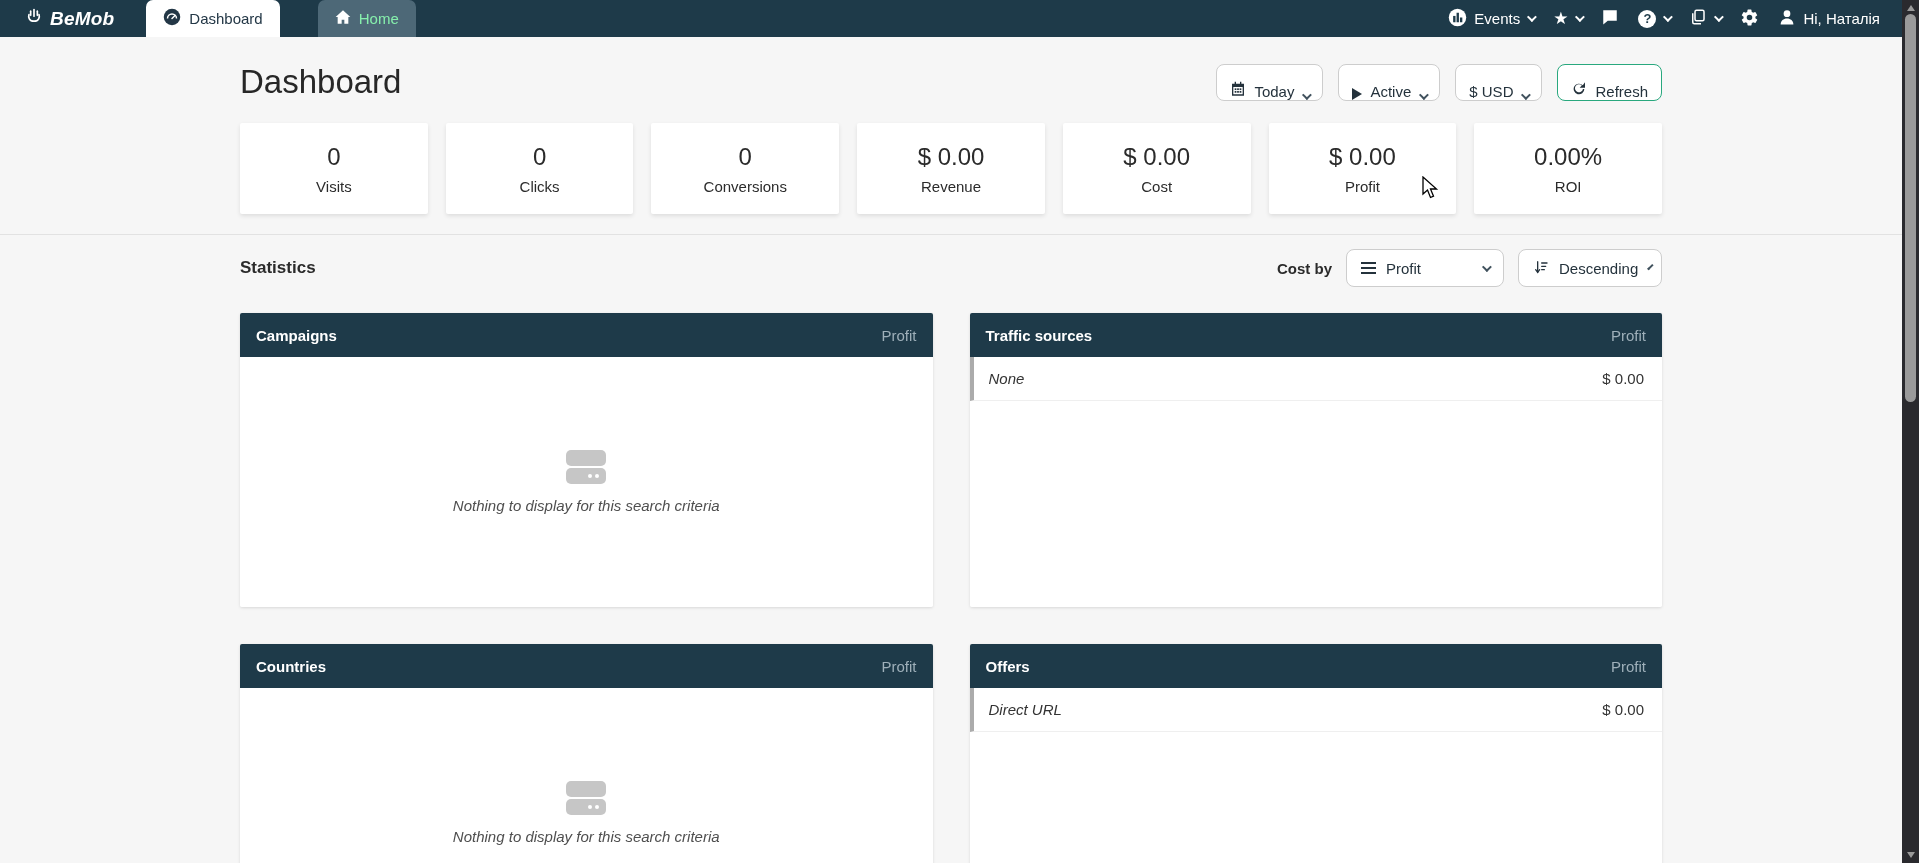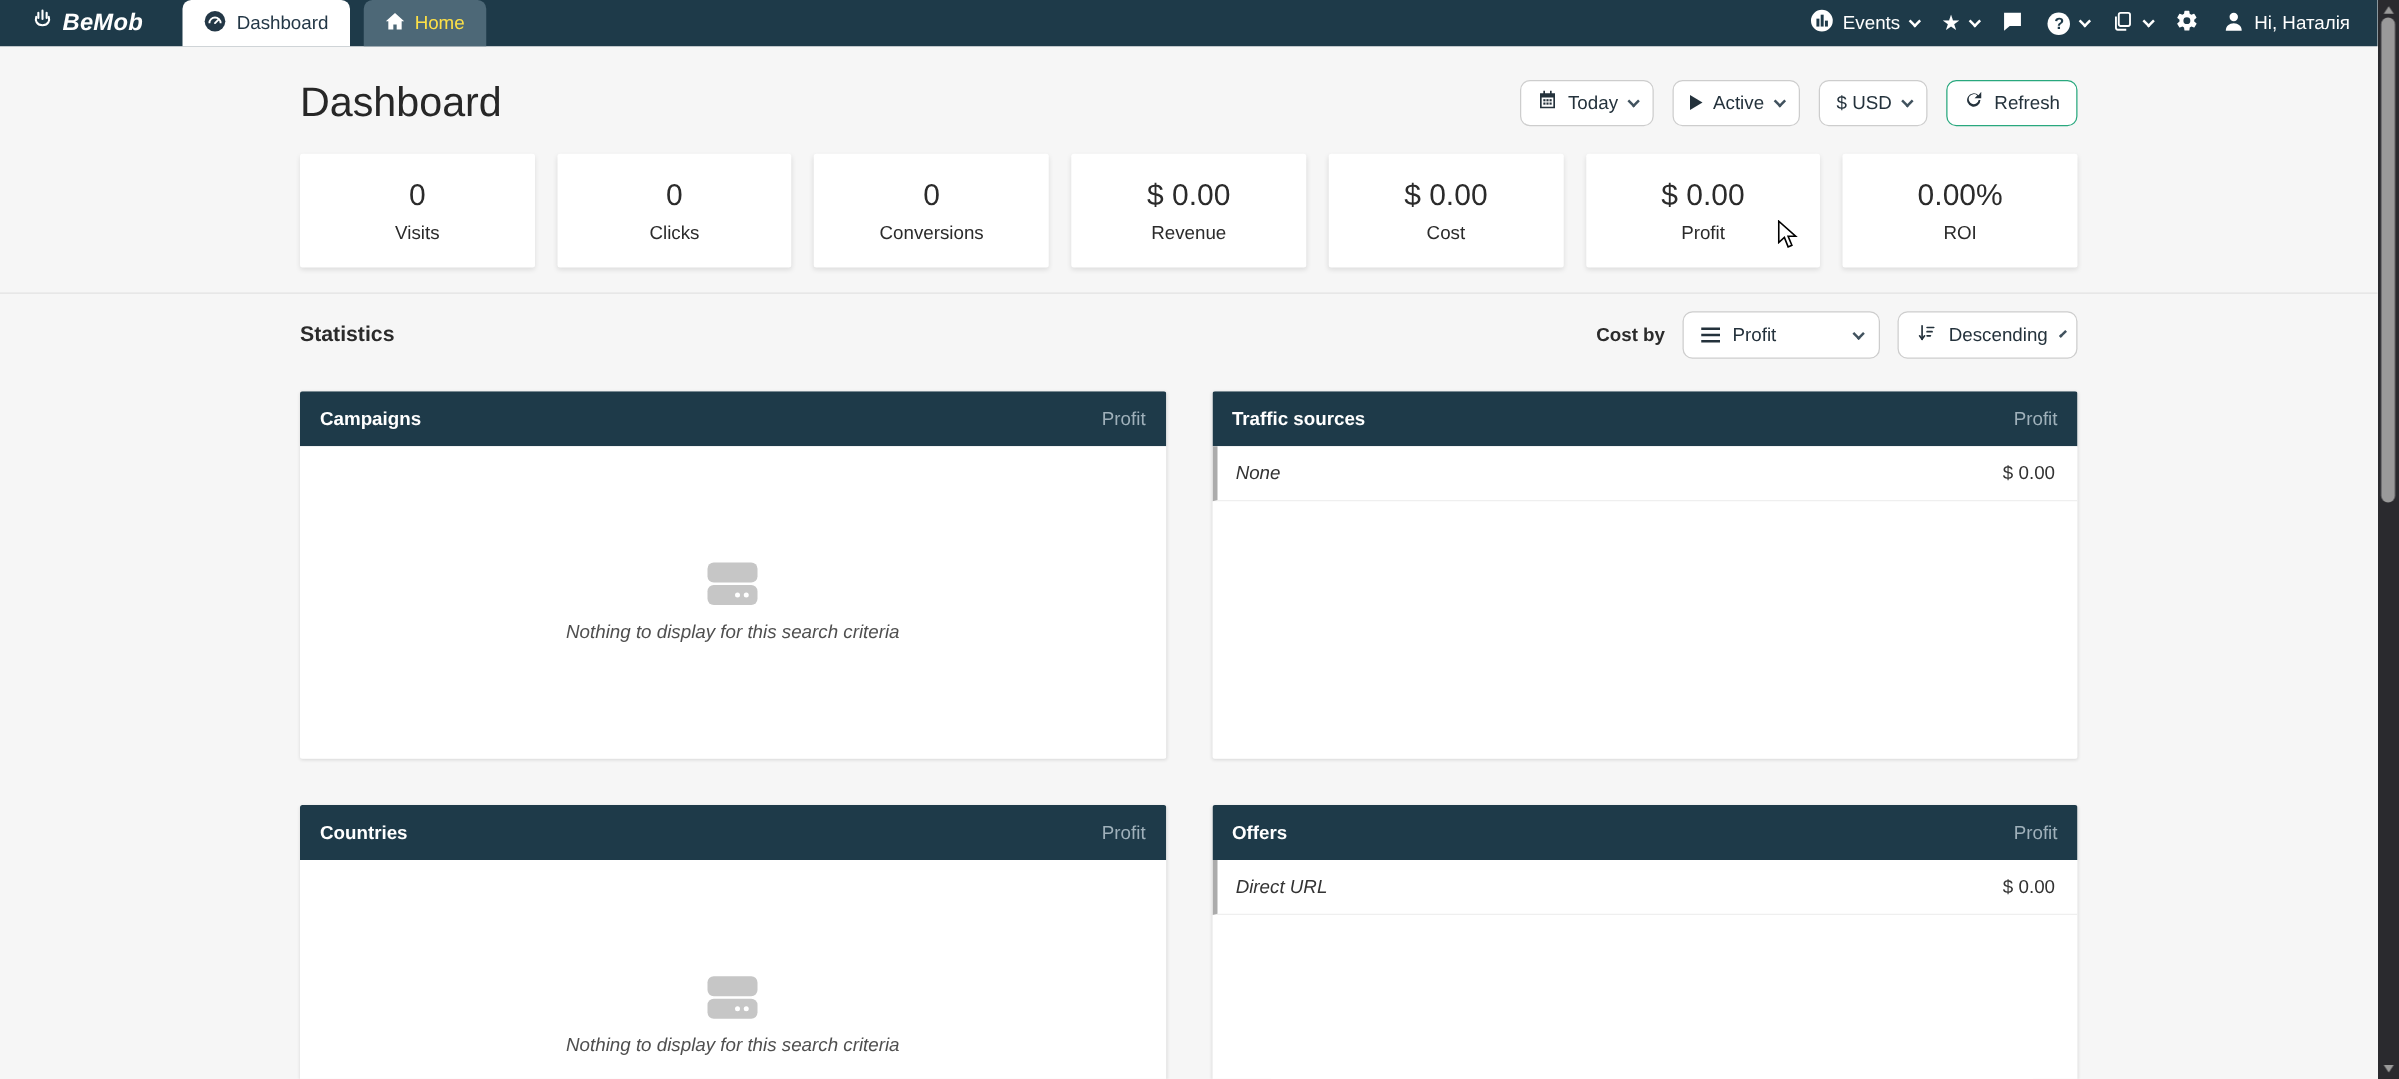--- a/index.html
+++ b/index.html
@@ -22,21 +22,21 @@
   .brand { display:flex; align-items:center; gap:6px; }
   .brand-name { font-size:19px; font-weight:bold; font-style:italic; letter-spacing:.2px; }
   .tabs { display:flex; margin-left:32px; gap:11px; align-items:stretch; }
   .tab {
     display:flex; align-items:center; gap:8px;
     padding:0 17px; font-size:15px;
     border-radius:7px 7px 0 0;
     cursor:default;
   }
   .tab.active { background:#fff; color:#233746; }
-  .tab.inactive { background:#4d6877; color:#fde047; }
+  .tab.inactive { background:#4d6877; color:#86efac;margin-left:27px; }
 
   .nav-right { margin-left:auto; display:flex; align-items:center; gap:19px; padding-right:22px; font-size:15px; }
   .nav-group { display:flex; align-items:center; gap:7px; }
 
   .chev { width:7px; height:7px; border-right:2px solid currentColor; border-bottom:2px solid currentColor; transform:rotate(45deg) translateY(-2px); display:inline-block; }
   .chev.white { color:#fff; }
   .chev.dark { color:#41525e; }
 
   .help-circle {
     width:18px; height:18px; border-radius:50%; background:#fff;
@@ -46,21 +46,21 @@
   .star-glyph { font-size:17px; line-height:1; }
 
   
   .content { width:1422px; margin-left:240px; }
   .page-header { display:flex; align-items:center; justify-content:space-between; padding-top:26px; }
   .page-title { font-size:33px; font-weight:400; color:#272727; }
   .header-buttons { display:flex; gap:15px; }
   .btn {
     height:37px; padding:0 13px;
     background:#fff; border:1px solid #cdcdcd; border-radius:8px;
-    display:flex; align-items:center; gap:8px;
+    display:flex; align-items:flex-end; gap:8px;
     font-size:15px; color:#24323c; cursor:pointer;
     font-family:"Liberation Sans", sans-serif;
   }
   .btn.refresh { border-color:#29a87e; }
   .play-tri { width:0; height:0; border-left:10px solid #24323c; border-top:6px solid transparent; border-bottom:6px solid transparent; }
 
   
   .stat-row { display:grid; grid-template-columns:repeat(7,1fr); gap:18px; margin-top:22px; }
   .stat-card {
     background:#fff; height:91px; border-radius:2px;

